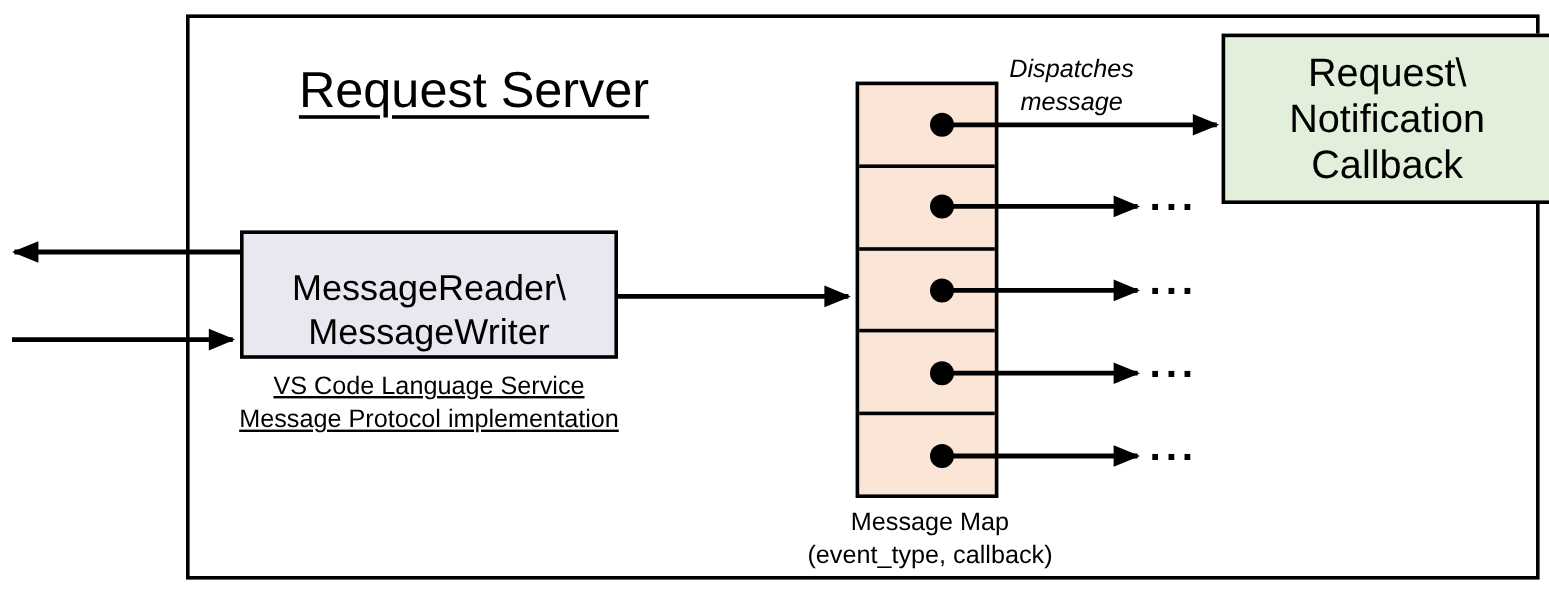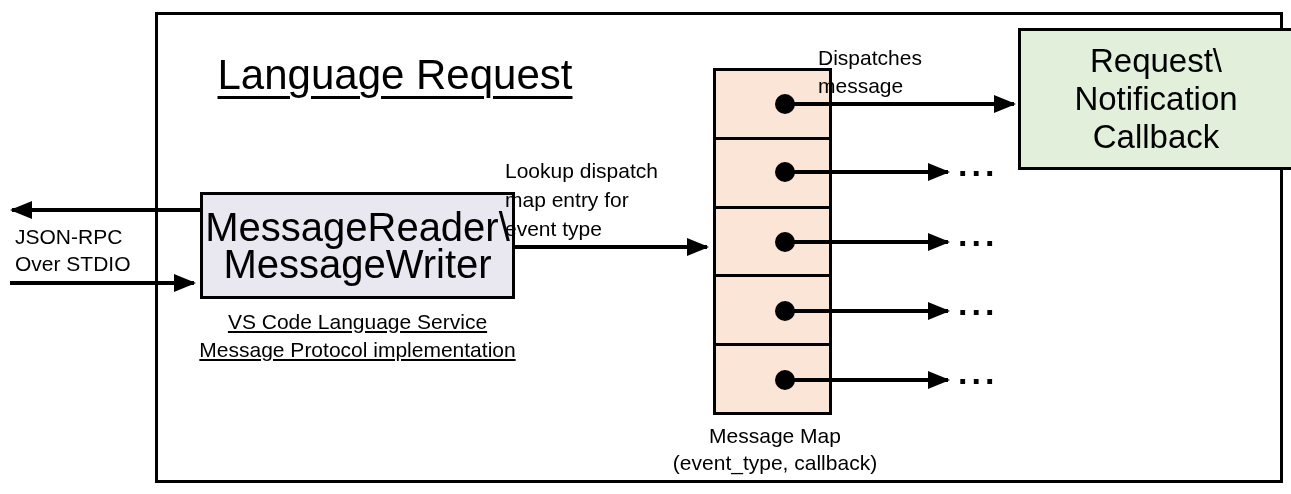--- a/index.html
+++ b/index.html
@@ -32,22 +32,22 @@
     text-decoration: underline;
     text-decoration-thickness: 3px;
     text-underline-offset: 7px;
   }
 
   
   #reader-box {
     left: 200px; top: 192px; width: 315px; height: 107px;
     background: var(--reader-fill, #e9e7ef);
     border: 3px solid var(--border, #000);
-    display: flex; align-items: center; justify-content: center;
-    font-size: 40px; line-height: 37px; text-align: center;
+    display: flex; align-items: flex-end; justify-content: center;
+    font-size: 30px; line-height: 37px; text-align: center;
   }
   #reader-caption {
     left: 190px; top: 308px; width: 335px;
     font-size: 21px; line-height: 28px; text-decoration: underline;
   }
 
   
   #dispatch-map-table {
     left: 713px; top: 68px; width: 119px; height: 347px;
     border: 3px solid var(--border, #000);
@@ -69,22 +69,23 @@
     display: flex; align-items: center; justify-content: center;
     font-size: 33px; line-height: 38px; text-align: center;
   }
   #callback-caption {
     left: 1028px; top: 184px; width: 250px;
     font-size: 21px; line-height: 28px;
   }
 
   
   .annot {
+    font-style: italic;
     font-size: 21px;
-    text-align: left;
+    text-align: center;
   }
   #io-label    { left: 15px;  top: 223px; width: 160px; line-height: 27px; }
   #lookup-label{ left: 505px; top: 156px; width: 200px; line-height: 29px; }
   #dispatch-label { left: 818px; top: 44px; width: 150px; line-height: 28px; }
 
   
   .ellipsis {
     position: absolute;
     left: 958px;
     font-size: 34px;
@@ -100,35 +101,30 @@
   }
   #connector-layer line { stroke: var(--border, #000); stroke-width: 4; }
   #connector-layer circle { fill: var(--border, #000); }
 </style>
 </head>
 <body>
 
 <div id="canvas">
 
   <div id="outer-box" class="abs"></div>
-  <div id="diagram-title" class="abs">Language Request</div>
+  <div id="diagram-title" class="abs">Request Server</div>
 
-  <div id="io-label" class="abs annot pre">JSON-RPC
-Over STDIO</div>
 
   <div id="reader-box" class="abs">
     <span class="pre">MessageReader\
 MessageWriter</span>
   </div>
   <div id="reader-caption" class="abs pre center">VS Code Language Service
 Message Protocol implementation</div>
 
-  <div id="lookup-label" class="abs annot pre">Lookup dispatch
-map entry for
-event type</div>
 
   <div id="dispatch-map-table" class="abs">
       <div class="map-cell"></div>
       <div class="map-cell"></div>
       <div class="map-cell"></div>
       <div class="map-cell"></div>
       <div class="map-cell"></div>
     </div>
   <div id="dispatch-map-caption" class="abs pre center">Message Map
 (event_type, callback)</div>

